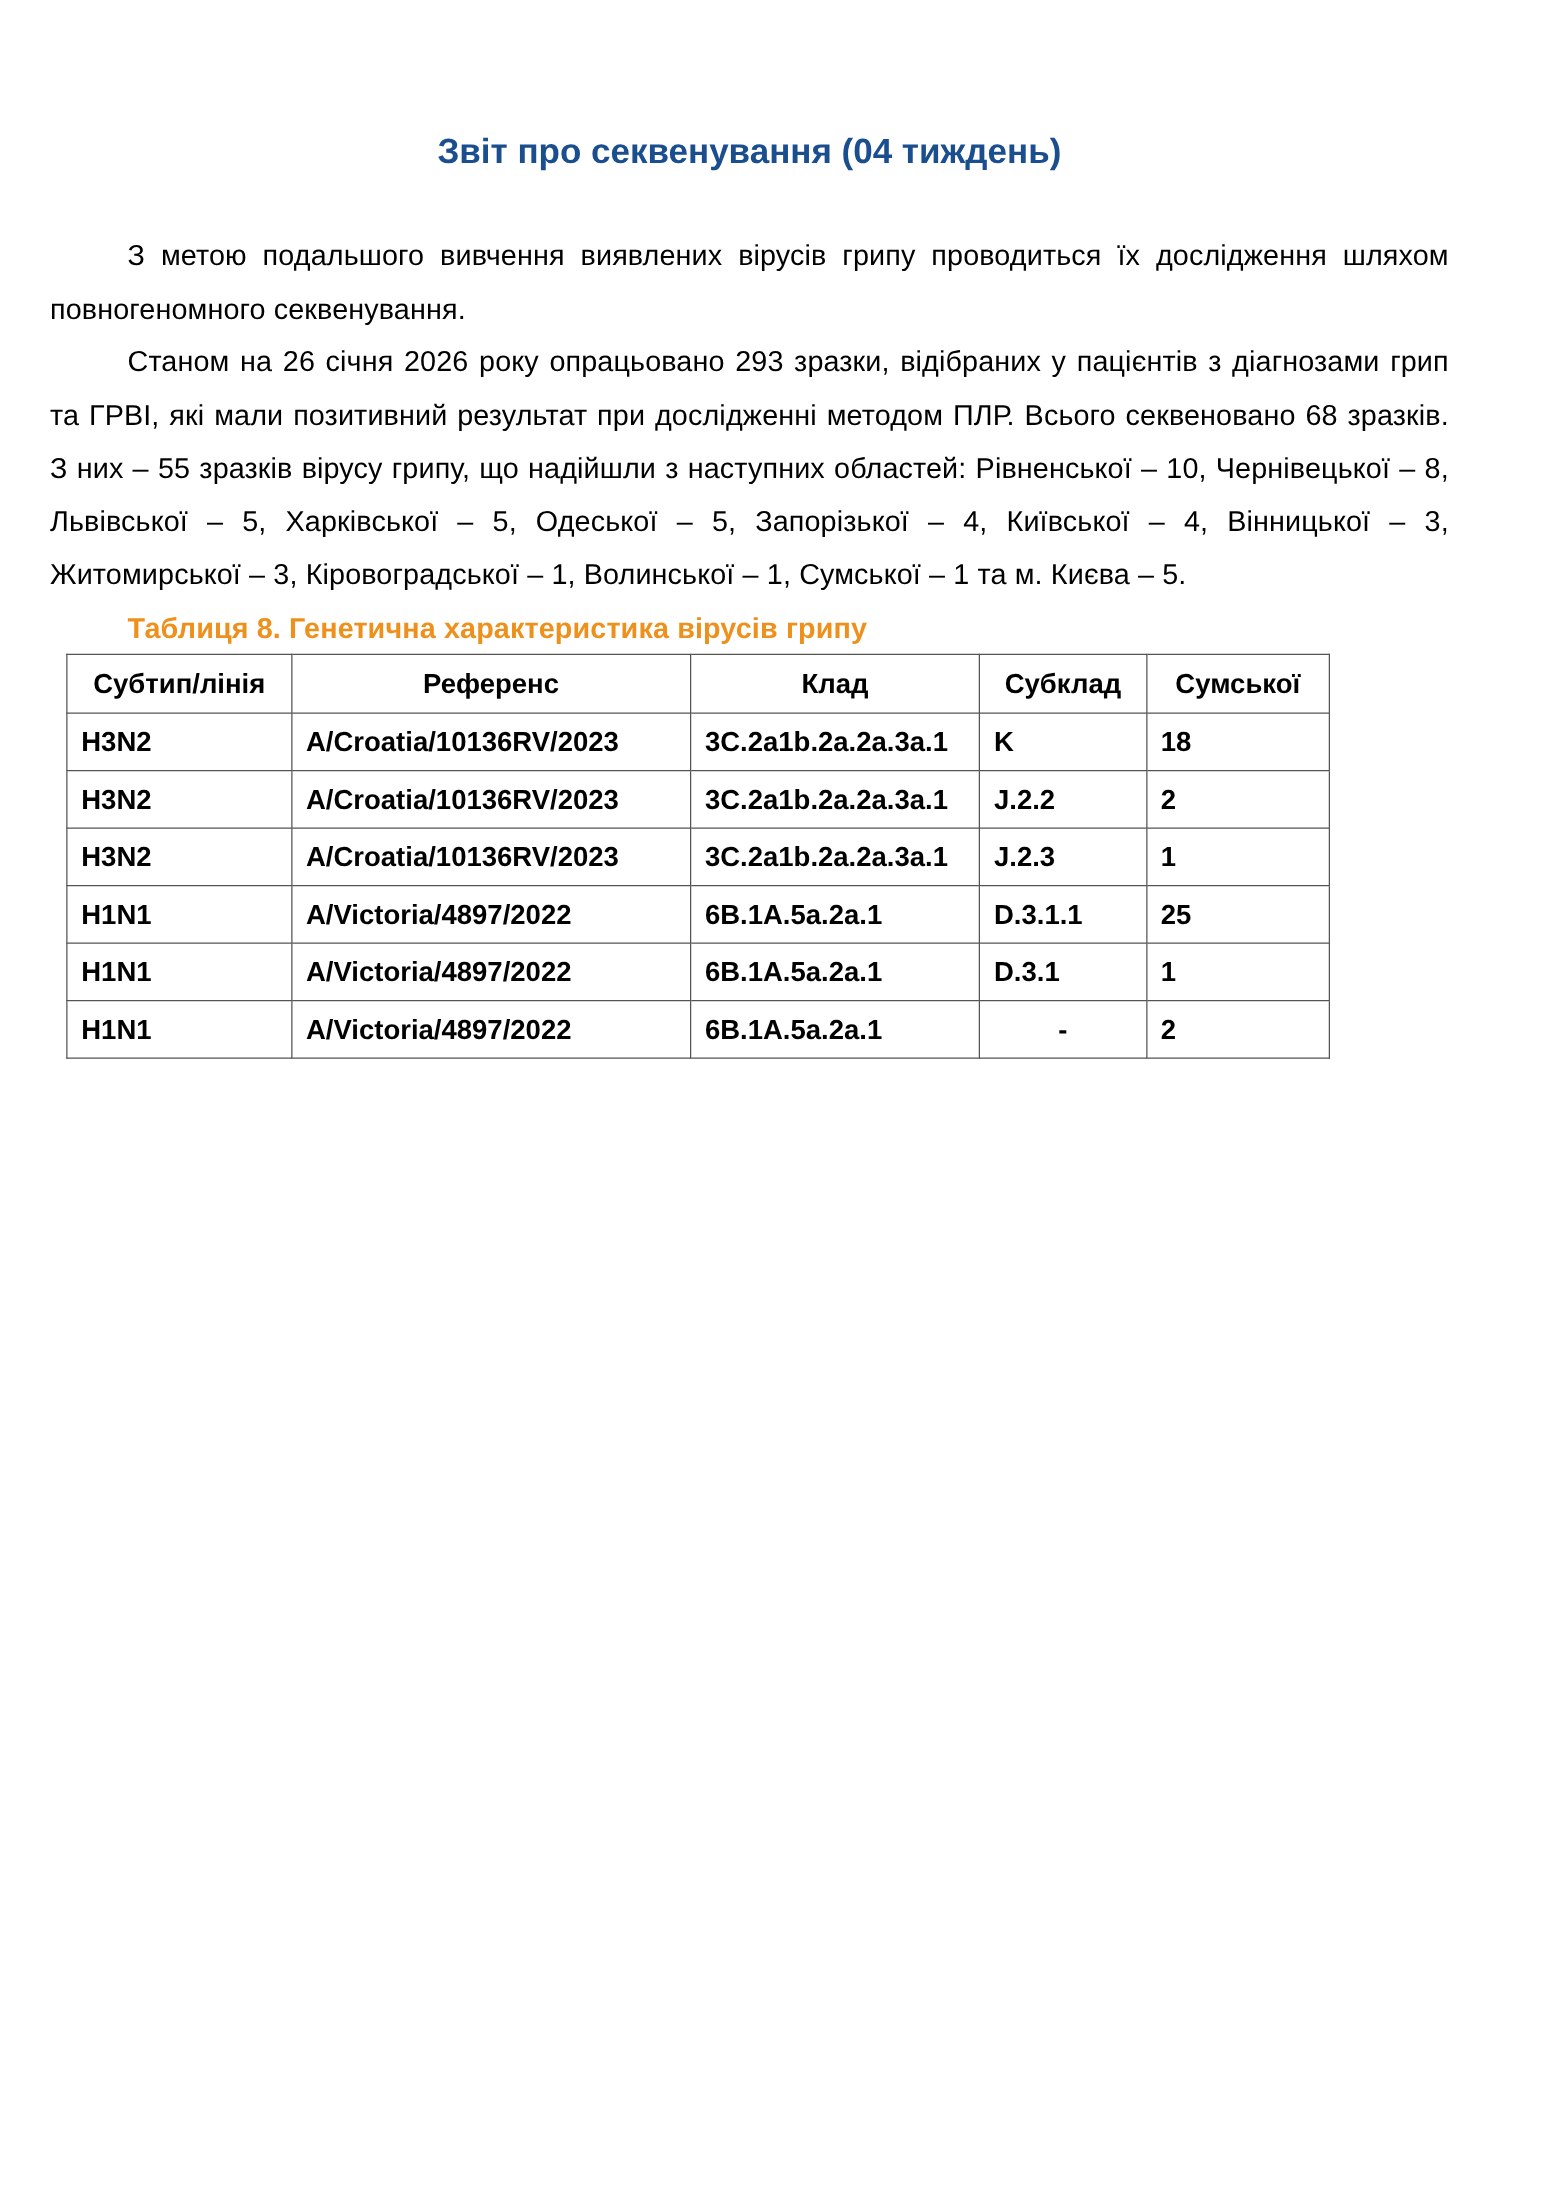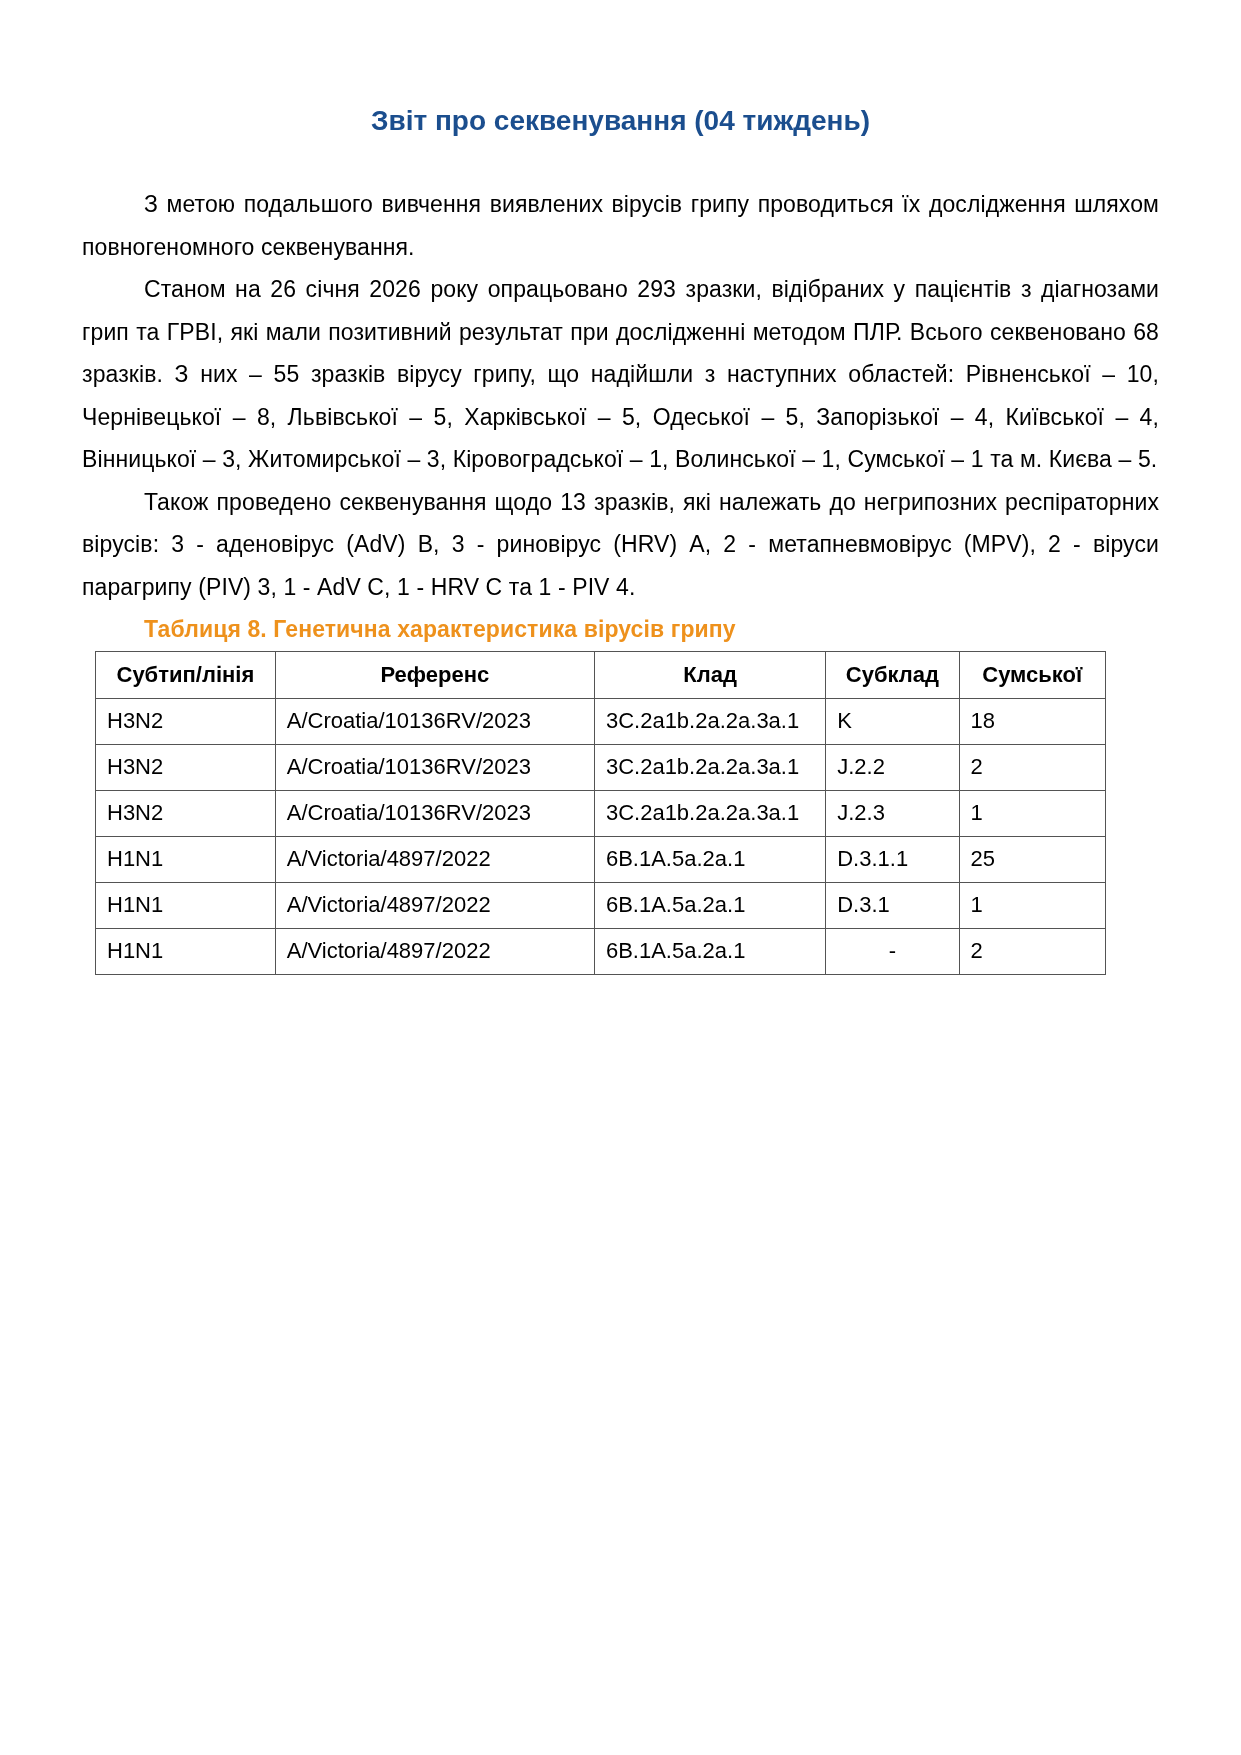--- a/index.html
+++ b/index.html
@@ -16,21 +16,21 @@
   body {
     width: 1241px;
     height: 1755px;
     font-family: "Liberation Sans", "DejaVu Sans", sans-serif;
     color: #000000;
     overflow: hidden;
   }
   .page {
     width: 1241px;
     height: 1755px;
-    padding: 103px 82px 40px 82px;
+    padding: 103px 82px 40px 40px;
   }
   .doc-title {
     margin: 0 0 44px 0;
     text-align: center;
     font-size: 28px;
     font-weight: bold;
     color: var(--title-blue);
     line-height: 1.3;
   }
   .body-text p {
@@ -61,41 +61,40 @@
     font-size: 22px;
     vertical-align: middle;
   }
   table.gen-table th {
     font-weight: bold;
     text-align: center;
     padding: 9px 6px;
     height: 47px;
   }
   table.gen-table td {
-    font-weight: normal;
+    font-weight: bold;
     text-align: left;
     padding: 7px 6px 7px 11px;
     height: 46px;
   }
   table.gen-table td.center {
     text-align: center;
     padding-left: 6px;
   }
 </style>
 </head>
 <body>
 
 <div class="page">
 
   <h1 class="doc-title">Звіт про секвенування (04 тиждень)</h1>
 
   <div class="body-text">
     <p>З метою подальшого вивчення виявлених вірусів грипу проводиться їх дослідження шляхом повногеномного секвенування.</p>
     <p>Станом на 26 січня 2026 року опрацьовано 293 зразки, відібраних у пацієнтів з діагнозами грип та ГРВІ, які мали позитивний результат при дослідженні методом ПЛР. Всього секвеновано 68 зразків. З них – 55 зразків вірусу грипу, що надійшли з наступних областей: Рівненської – 10, Чернівецької – 8, Львівської – 5, Харківської – 5,  Одеської – 5, Запорізької – 4, Київської – 4, Вінницької – 3, Житомирської – 3, Кіровоградської – 1, Волинської – 1, Сумської – 1 та м. Києва – 5.</p>
-    <p>Також проведено секвенування щодо 13 зразків, які належать до негрипозних респіраторних вірусів: 3 - аденовірус (AdV) B, 3 - риновірус (HRV) A, 2 - метапневмовірус (MPV), 2 - віруси парагрипу (PIV) 3, 1 - AdV C, 1 - HRV C та 1 - PIV 4.</p>
 
     <p class="table-caption">Таблиця 8. Генетична характеристика вірусів грипу</p>
   </div>
 
   <table class="gen-table">
     <colgroup>
       <col style="width:17.8%">
       <col style="width:31.6%">
       <col style="width:22.9%">
       <col style="width:13.2%">

